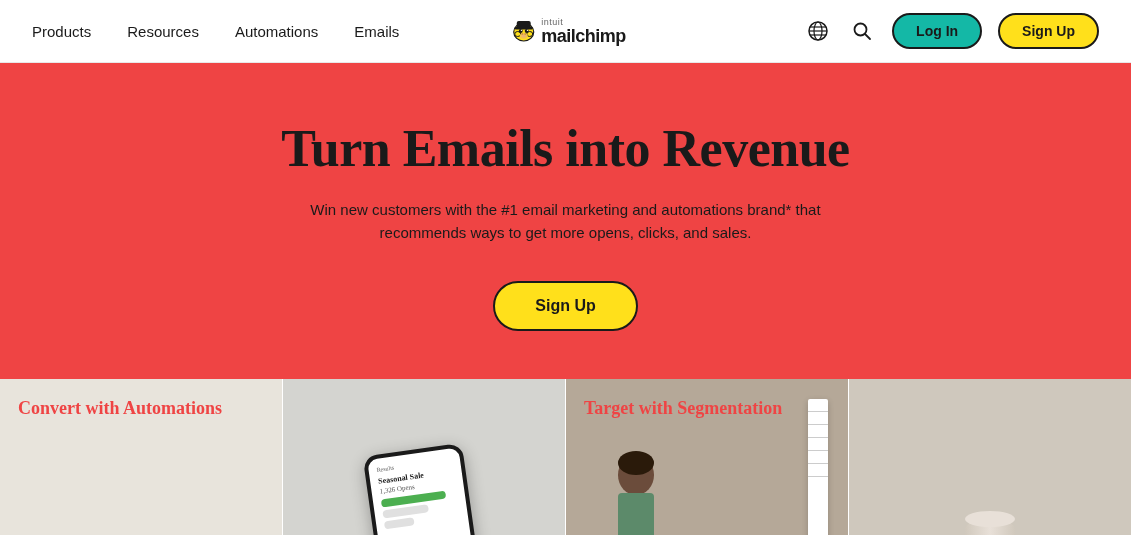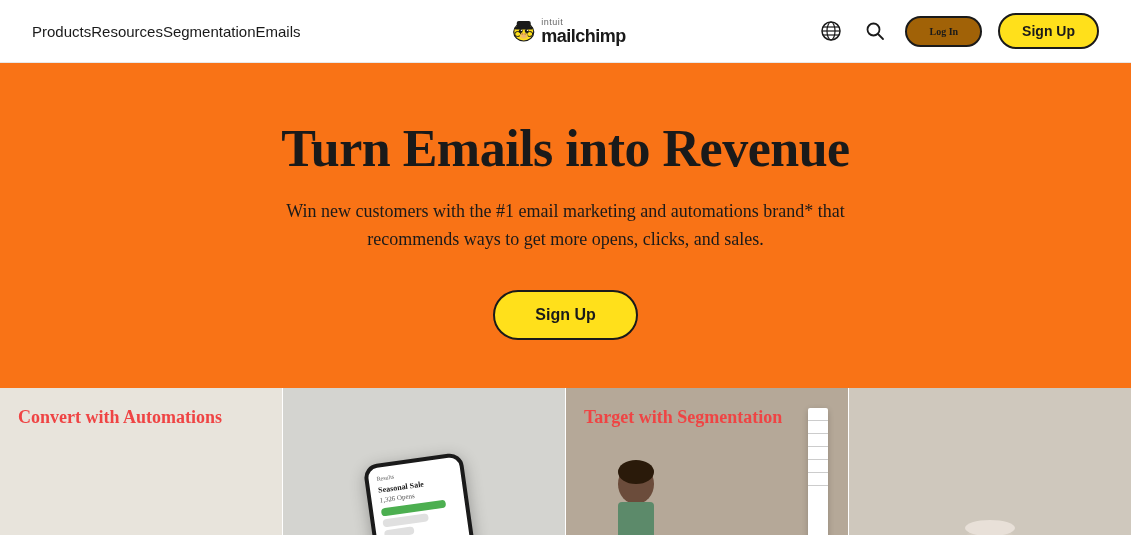--- a/index.html
+++ b/index.html
@@ -17,20 +17,21 @@
       justify-content: space-between;
       padding: 0 32px;
       height: 63px;
       border-bottom: 1px solid #e8e8e8;
       background: #fff;
       position: relative;
     }
     .nav-left {
       display: flex;
       align-items: center;
+      gap: 36px;
     }
     .nav-item {
       font-family: 'Helvetica Neue', Arial, sans-serif;
       font-size: 15px;
       color: #1a1a1a;
       cursor: pointer;
       text-decoration: none;
     }
 
     
@@ -74,25 +75,25 @@
       width: 28px;
       height: 28px;
       display: flex;
       align-items: center;
       justify-content: center;
       cursor: pointer;
       color: #1a1a1a;
       font-size: 18px;
     }
     .btn-login {
-      font-family: Liberation Serif, serif;
-      font-size: 10px;
+      font-family: Liberation Sans, sans-serif;
+      font-size: 14px;
       font-weight: 600;
       color: #1a1a1a;
-      background: #a16207;
+      background: #14b8a6;
       border: 2px solid #1a1a1a;
       border-radius: 50px;
       padding: 8px 22px;
       cursor: pointer;
     }
     .btn-signup-nav {
       font-family: 'Helvetica Neue', Arial, sans-serif;
       font-size: 14px;
       font-weight: 700;
       color: #1a1a1a;
@@ -100,33 +101,33 @@
       border: 2px solid #1a1a1a;
       border-radius: 50px;
       padding: 8px 22px;
       cursor: pointer;
     }
 
     
     .hero {
       text-align: center;
       padding: 56px 40px 48px;
-      background: #f97316;
+      background: #ef4444;
     }
     .hero h1 {
       font-family: 'Georgia', serif;
       font-size: 52px;
       font-weight: 700;
       color: #1a1a1a;
       margin-bottom: 20px;
       letter-spacing: -0.5px;
     }
     .hero p {
-      font-family: Liberation Serif, serif;
-      font-size: 18px;
+      font-family: Liberation Sans, sans-serif;
+      font-size: 15px;
       color: #1a1a1a;
       max-width: 600px;
       margin: 4px auto 36px;
       line-height: 1.55;
     }
     .btn-signup-hero {
       font-family: 'Helvetica Neue', Arial, sans-serif;
       font-size: 16px;
       font-weight: 700;
       color: #1a1a1a;
@@ -270,21 +271,21 @@
       border-radius: 50%;
     }
   </style>
 </head>
 <body>
 
 <nav>
   <div class="nav-left">
     <a class="nav-item">Products</a>
     <a class="nav-item">Resources</a>
-    <a class="nav-item">Segmentation</a>
+    <a class="nav-item">Automations</a>
     <a class="nav-item">Emails</a>
   </div>
 
   <div class="logo-center">
 
     <svg class="logo-monkey" viewBox="0 0 36 36" fill="none" xmlns="http://www.w3.org/2000/svg">
 
       <ellipse cx="18" cy="19" rx="10" ry="9" fill="#ffe01b" stroke="#1a1a1a" stroke-width="1.2"></ellipse>
       <ellipse cx="12" cy="21" rx="3" ry="2.5" fill="#ffe01b" stroke="#1a1a1a" stroke-width="1"></ellipse>
       <ellipse cx="24" cy="21" rx="3" ry="2.5" fill="#ffe01b" stroke="#1a1a1a" stroke-width="1"></ellipse>

